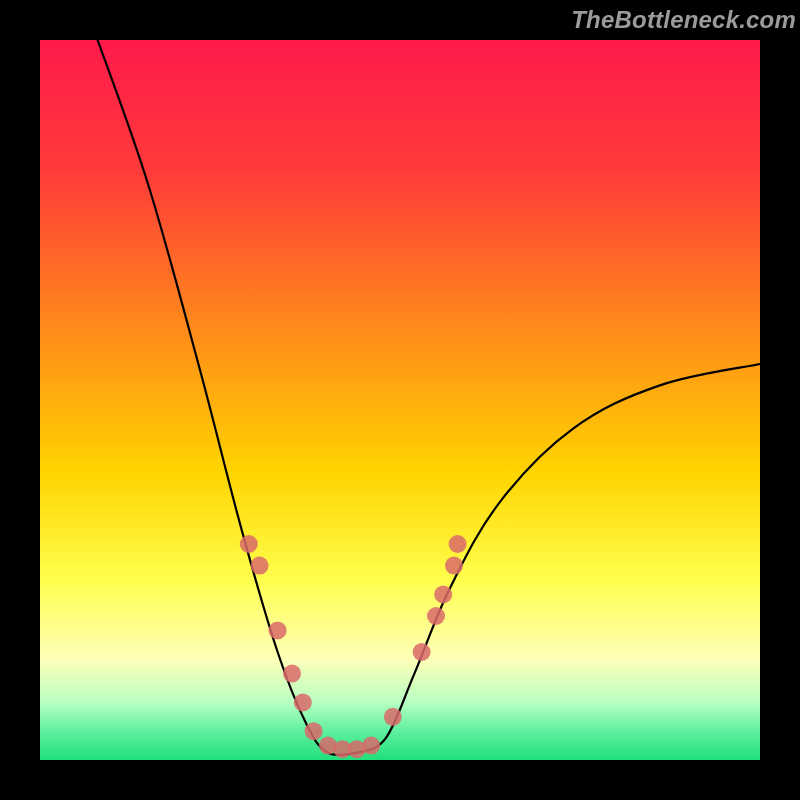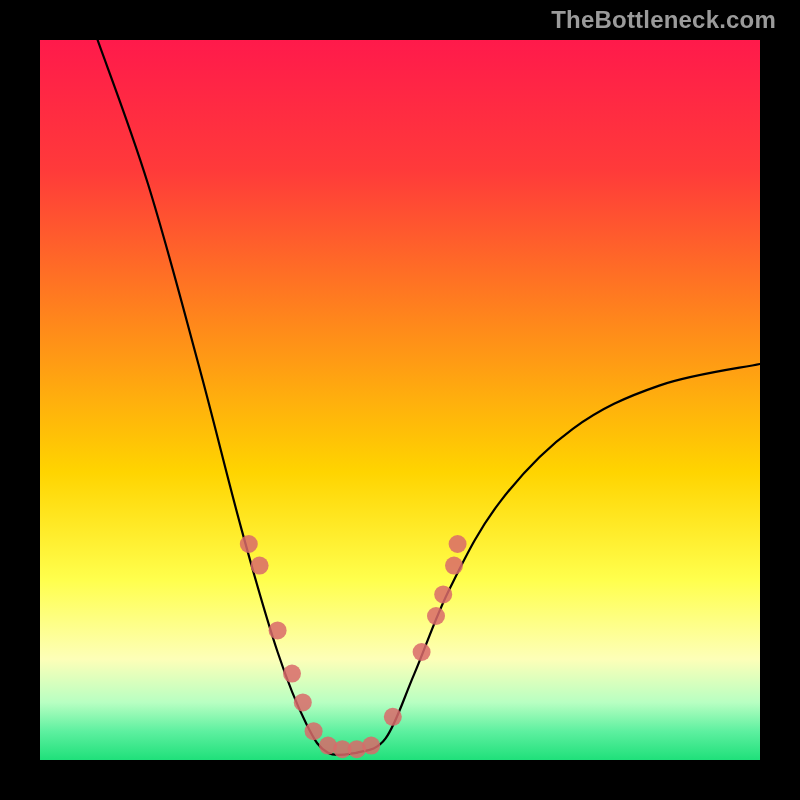--- a/index.html
+++ b/index.html
@@ -14,26 +14,27 @@
   .frame {
     position: absolute;
     left: 40px;
     top: 40px;
     width: 720px;
     height: 720px;
   }
   .watermark {
     position: absolute;
     top: 6px;
-    right: 24px;
+    right: 4px;
     color: #9b9b9b;
     font-size: 24px;
     font-weight: 600;
     letter-spacing: 0.2px;
     z-index: 10;
+    font-style: italic;
   }
   svg {
     display: block;
   }
 </style>
 </head>
 <body>
 
 <div class="watermark">TheBottleneck.com</div>
 

